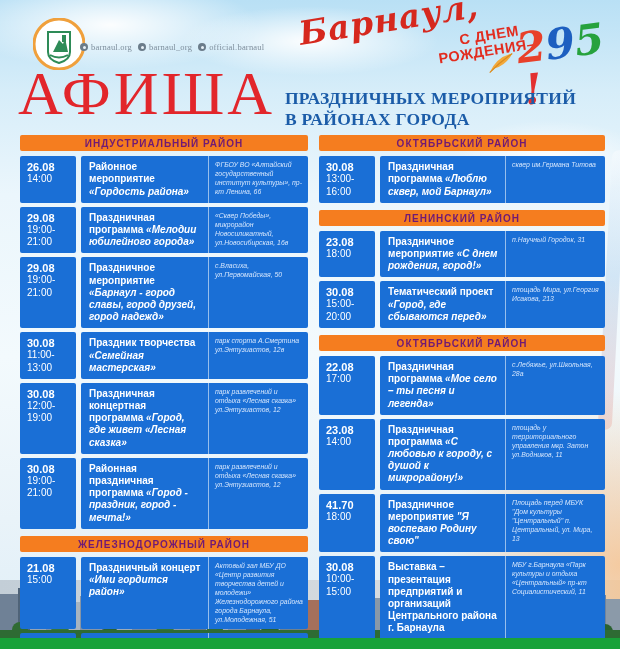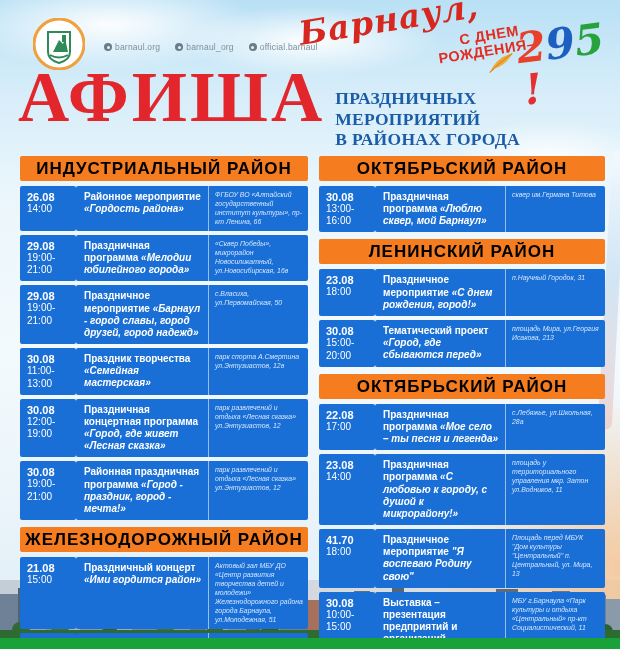--- a/index.html
+++ b/index.html
@@ -14,52 +14,52 @@
   #cloud2{left:180px;top:6px;width:260px;height:70px;}
   #cloud3{right:-30px;top:120px;width:200px;height:80px;}
   #ribbon{position:absolute;right:1px;top:150px;width:14px;height:280px;border-radius:8px;
     background:linear-gradient(180deg,#ffffff 0%,#9cc4e8 45%,#e89a94 100%);opacity:.35;transform:rotate(3deg);}
   #sunglow{position:absolute;right:0;bottom:40px;width:180px;height:220px;
     background:radial-gradient(ellipse at 100% 80%,rgba(247,196,146,.85) 0%,rgba(247,196,146,0) 70%);}
 
   
   #hdr{position:relative;height:70px;z-index:3;}
   #logo{position:absolute;left:33px;top:18px;width:52px;height:52px;}
-  #social{position:absolute;left:104px;top:42px;display:flex;gap:15px;align-items:center;}
+  #social{position:absolute;left:80px;top:42px;display:flex;gap:6px;align-items:center;font-family:Liberation Serif, serif;}
   .soc-item{display:flex;align-items:center;gap:3px;color:#7e8e9c;font-size:8.5px;letter-spacing:.2px;}
   .soc-ico{width:8px;height:8px;border-radius:50%;background:#6b7c8a;display:inline-block;position:relative;}
   .soc-ico::after{content:"";position:absolute;left:2.5px;top:2.5px;width:3px;height:3px;border-radius:50%;background:#e9f2f8;}
   #greet{position:absolute;left:0;top:0;width:620px;height:80px;}
   #greet-script{position:absolute;left:298px;top:0px;color:#d6281e;
     font-family:"DejaVu Serif",serif;font-style:italic;font-weight:700;font-size:33px;
     transform:rotate(-9deg);letter-spacing:1px;}
   .greet-caps{position:absolute;color:#e22c1f;font-weight:800;font-size:14.5px;letter-spacing:.5px;transform:rotate(-9deg);}
   #greet-caps1{left:459px;top:27px;}
   #greet-caps2{left:438px;top:43px;}
   #feather{position:absolute;left:486px;top:54px;transform:rotate(-12deg);}
   #num{position:absolute;left:519px;top:22px;transform:rotate(-7deg);
     font-family:"DejaVu Serif",serif;font-weight:800;font-style:italic;font-size:42px;line-height:1;}
   #num span{display:inline-block;}
   #num .bang{margin-left:2px;}
 
   
   #title-row{position:relative;z-index:3;display:flex;padding-left:18px;margin-top:-6px;}
-  #big-title{margin:0;font-family:"Liberation Serif",serif;font-weight:700;color:var(--title_red);
-    font-size:71px;line-height:.95;letter-spacing:3px;}
+  #big-title{margin:0;font-family:"Liberation Serif",serif;font-weight:400;color:var(--title_red);
+    font-size:62px;line-height:.95;letter-spacing:3px;}
   #subtitle{margin:24px 0 0 10px;font-family:"Liberation Serif",serif;font-weight:700;
     color:var(--subtitle_blue);font-size:17.5px;line-height:1.18;letter-spacing:.3px;}
 
   
   #cols{position:relative;z-index:2;display:flex;gap:11px;padding:6px 15px 0 20px;}
   #col-left{width:288px;}
   #col-right{width:286px;}
   .sect{margin-bottom:7px;}
-  .sect-hdr{background:var(--accent_orange);color:#000000;font-weight:700;font-size:17px;
+  .sect-hdr{background:var(--accent_orange);color:#701a75;font-weight:700;font-size:10px;
     letter-spacing:1px;text-align:center;padding:3px 0 2px;border-radius:2px;margin-bottom:5px;}
-  .row{display:flex;margin-bottom:4px;}
+  .row{display:flex;gap:5px;margin-bottom:4px;}
   .date-box{width:56px;flex:0 0 56px;background:var(--cell_blue);border-radius:2px;
     color:#fff;padding:5px 0 4px 7px;box-sizing:border-box;}
   .date-box .d{font-weight:700;font-size:11px;display:block;}
   .date-box .t{font-size:10px;display:block;line-height:1.25;}
   .main-box{flex:1;display:flex;background:var(--cell_blue);border-radius:2px;}
   .title-box{flex:1;padding:5px 6px 5px 8px;color:#fff;font-size:10px;font-weight:700;line-height:1.22;}
   .title-box .nm{font-style:italic;}
   .loc-box{flex:0 0 100px;width:100px;box-sizing:border-box;border-left:1px solid rgba(255,255,255,.55);
     padding:5px 5px 4px 6px;color:#d5e6fd;font-size:6.9px;font-style:italic;line-height:1.3;}
 

